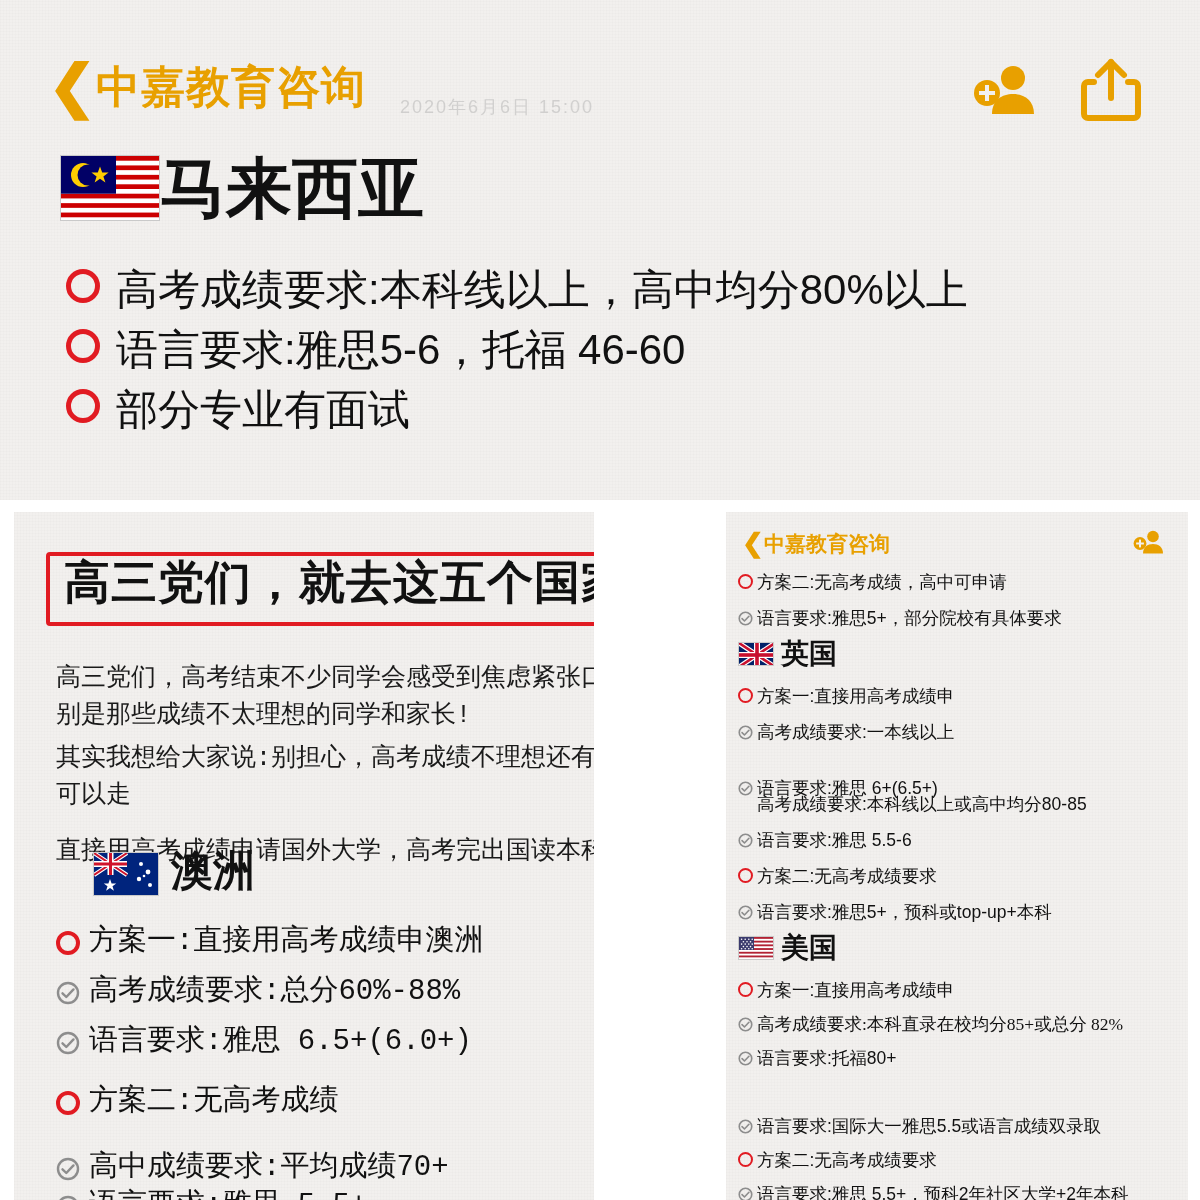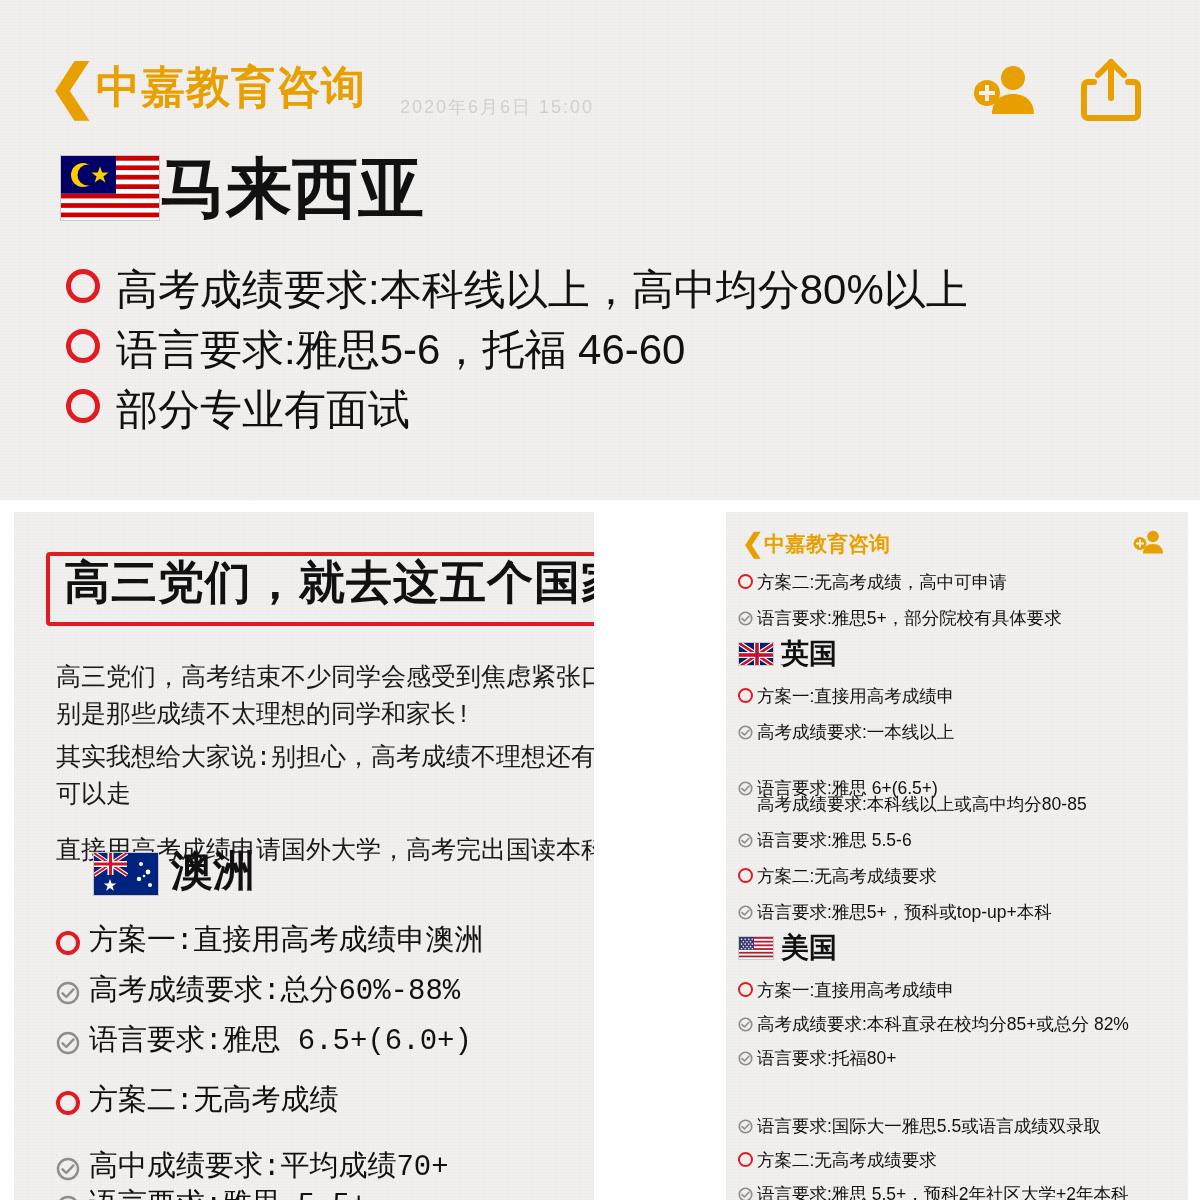--- a/index.html
+++ b/index.html
@@ -267,21 +267,21 @@
   #rc-uk { top: 128px; }
   #rr3 { top: 172px; }
   #rr4 { top: 208px; }
   #rr5 { top: 240px; margin-top: 24px; }
   #rr6 { top: 280px; }
   #rr7 { top: 316px; }
   #rr8 { top: 352px; }
   #rr9 { top: 388px; }
   #rc-us { top: 422px; }
   #rr10 { top: 466px; }
-  #rr11 { top: 500px; }
+  #rr11 { top: 500px; font-family: Liberation Serif, serif; }
   #rr12 { top: 534px; }
   #rr13 { top: 568px; }
   #rr14 { top: 602px; }
   #rr15 { top: 636px; }
   #rr16 { top: 670px; }
 </style>
 </head>
 <body>
 
 <div id="top-panel" class="panel-texture">

